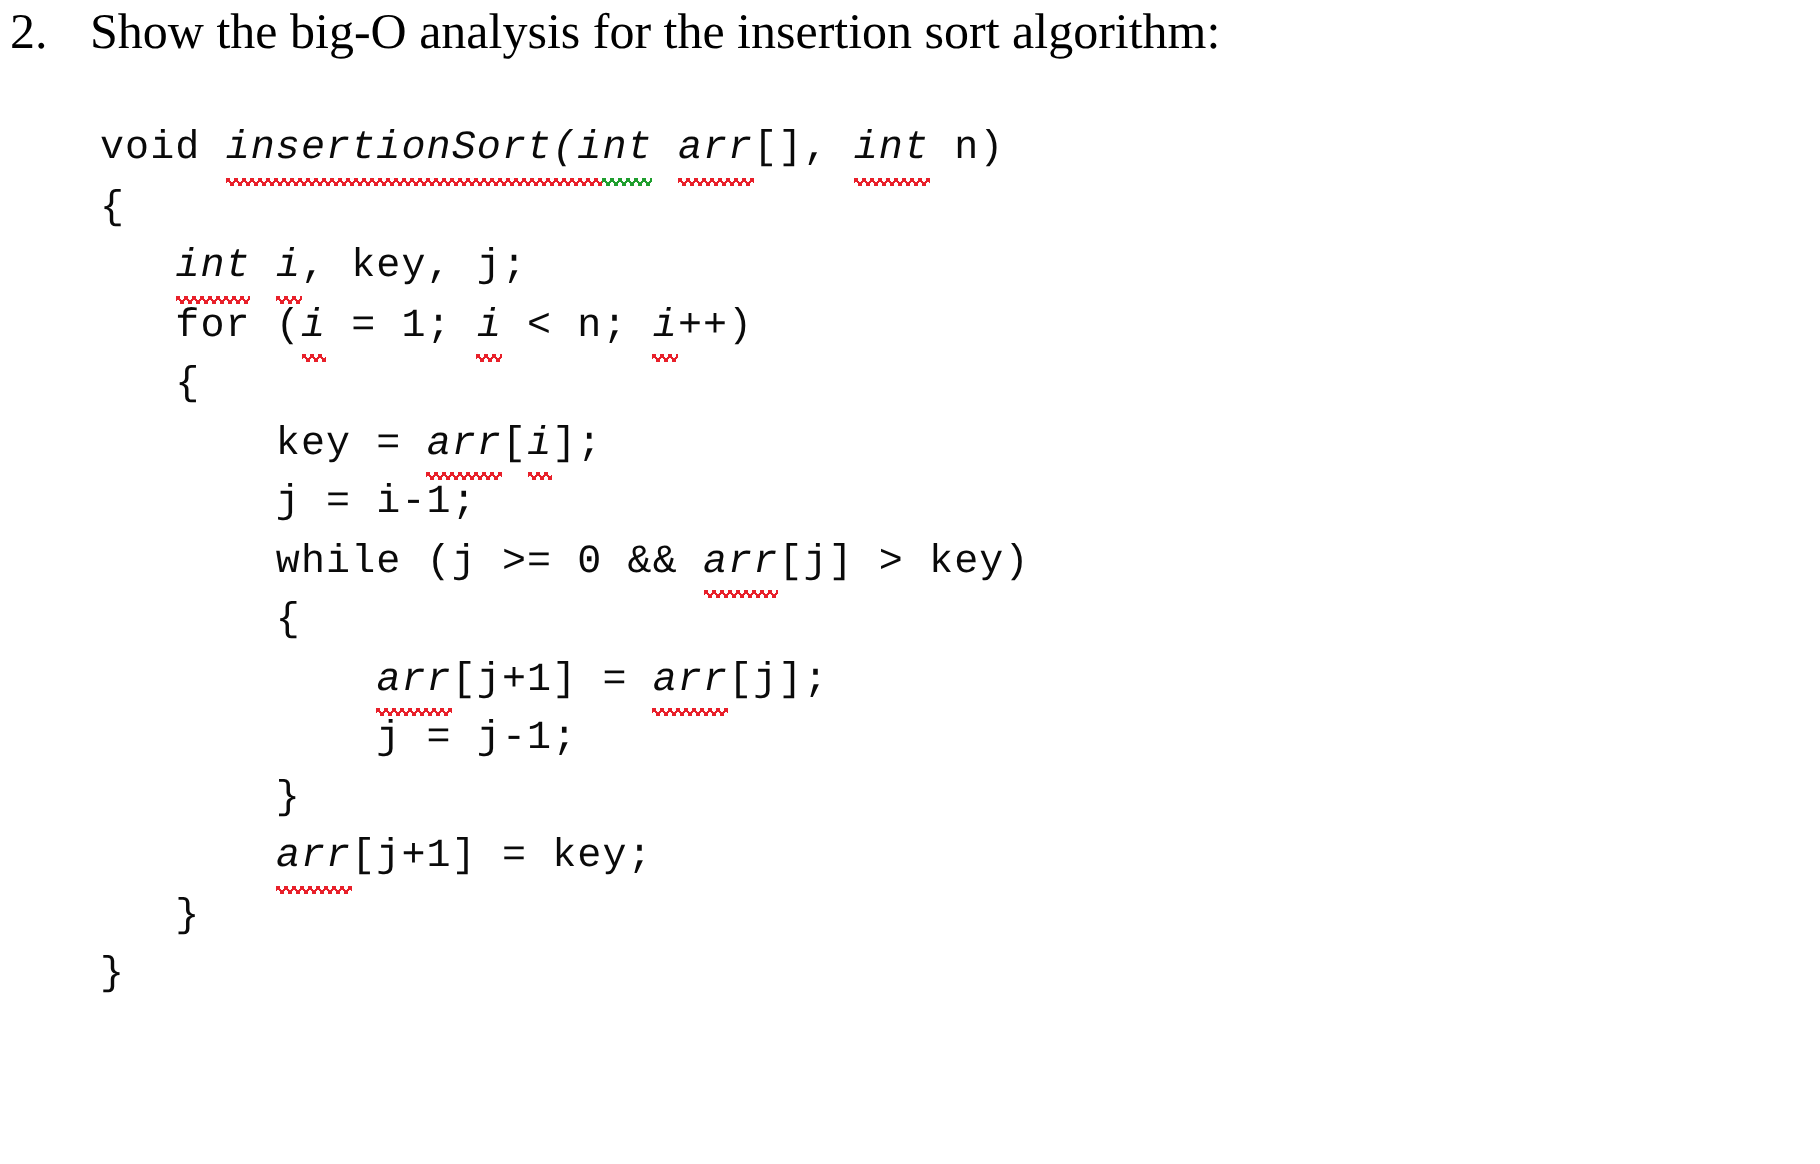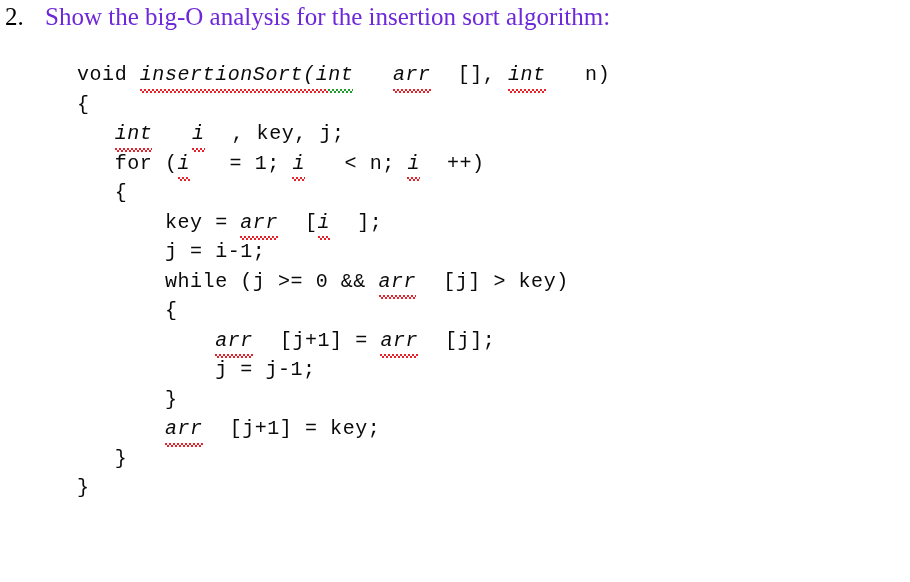--- a/index.html
+++ b/index.html
@@ -32,21 +32,21 @@
     font-size: 25px;
     line-height: 34px;
     color: #000000;
     width: 40px;
     flex: 0 0 40px;
   }
   #question .q-text {
     font-family: "Liberation Serif", "DejaVu Serif", serif;
     font-size: 25px;
     line-height: 34px;
-    color: #6d28d9;
+    color: #000000;
     text-align: right;
   }
 
   
   #code-block {
     position: absolute;
     left: 50px;
     top: 60px;
     font-family: "Liberation Mono", "DejaVu Sans Mono", monospace;
     font-size: 20px;
@@ -55,21 +55,20 @@
     white-space: pre;
     letter-spacing: 0.56px;
   }
   #code-block .code-line {
     height: 29.5px;
     white-space: pre;
     display: block;
   }
   #code-block .tok {
     white-space: pre;
-    margin-left: 27px;
   }
 
   
   .sq {
     position: relative;
     display: inline-block;
     white-space: pre;
     font-style: italic;
   }
   .sq::after {

